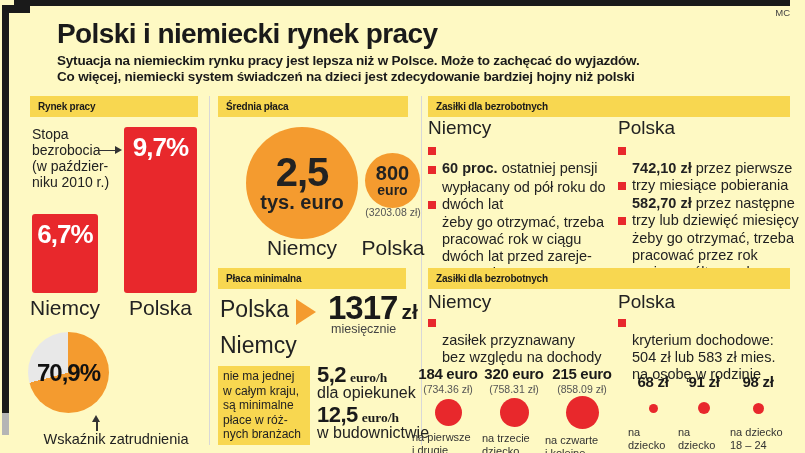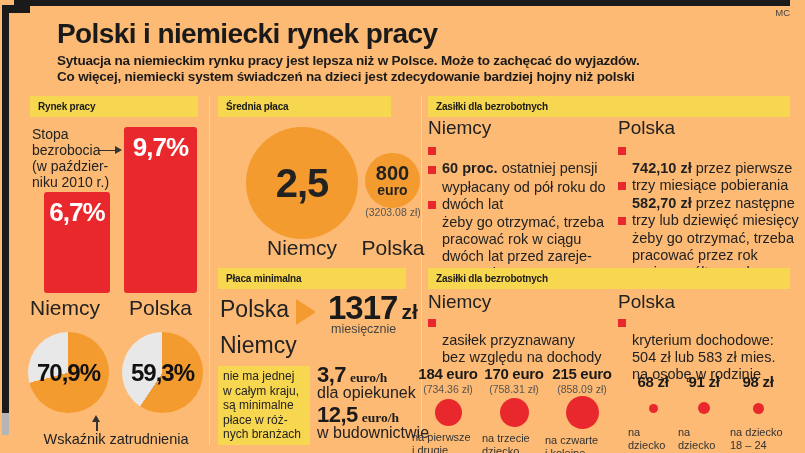--- a/index.html
+++ b/index.html
@@ -1,16 +1,16 @@
 <!DOCTYPE html>
 <html><head>
 <meta charset="utf-8">
 <style>
   html,body{margin:0;padding:0;background:#fff;}
-  #canvas{position:relative;width:805px;height:453px;background:#fdba74;overflow:hidden;
+  #canvas{position:relative;width:805px;height:453px;background:#fef9c3;overflow:hidden;
           font-family:"Liberation Sans","DejaVu Sans",sans-serif;color:#1a1a1a;}
   .abs{position:absolute;}
 
   
   .top-bar{left:14px;top:0;width:776px;height:6px;background:#1a1a1a;}
   .corner{left:2px;top:5px;width:28px;height:8px;background:#1a1a1a;}
   .left-bar{left:2px;top:5px;width:7px;height:408px;background:#1a1a1a;}
   .left-bar-tail{left:2px;top:413px;width:7px;height:22px;background:#b5b5b5;}
   .credit{left:730px;top:7px;width:60px;text-align:right;font-size:9.5px;color:#444;}
 
@@ -24,21 +24,21 @@
   .sec-header{height:21px;background:#f8d750;font-size:10px;font-weight:bold;
               line-height:21px;padding-left:8px;box-sizing:border-box;letter-spacing:-0.2px;}
 
   
   .annotation{left:32px;top:126px;font-size:14px;line-height:16px;color:#222;white-space:pre-line;}
   .ann-line{left:95px;top:150px;width:21px;height:0;border-top:1.5px solid #333;}
   .ann-head{left:115px;top:146px;width:0;height:0;border-left:7px solid #333;
             border-top:4.5px solid transparent;border-bottom:4.5px solid transparent;}
   .bars{left:30px;top:127px;width:170px;height:166px;}
   .bar{position:absolute;bottom:0;background:#e8282c;border-radius:3px;}
-  .bar-de{left:14px;width:66px;height:101px;}
+  .bar-de{left:2px;width:66px;height:79px;}
   .bar-pl{left:94px;width:73px;height:166px;}
   .bar-val{display:block;text-align:center;padding-top:5px;color:#fff;
            font-size:26px;font-weight:bold;letter-spacing:-1px;}
   .bar-lbl{top:296px;text-align:center;font-size:21px;color:#222;}
   .bar-lbl-de{left:30px;width:70px;} .bar-lbl-pl{left:122px;width:77px;}
   .pie{width:81px;height:81px;border-radius:50%;top:332px;text-align:center;
        line-height:81px;font-size:24px;font-weight:bold;letter-spacing:-1px;color:#111;}
   .pie-de{left:28px;} .pie-pl{left:122px;}
   .up-line{left:96px;top:421px;width:1.5px;height:10px;background:#333;}
   .up-head{left:92px;top:415px;width:0;height:0;border-bottom:7px solid #333;
@@ -126,33 +126,31 @@
     <div class="bar bar-pl">
       <span class="bar-val">9,7%</span>
     </div>
   </div>
   <div class="abs bar-lbl bar-lbl-de">Niemcy</div>
   <div class="abs bar-lbl bar-lbl-pl">Polska</div>
 
   <div class="abs pie pie-de" style="background: conic-gradient(rgb(244, 155, 47) 0deg, rgb(244, 155, 47) 255.24deg, rgb(232, 232, 232) 255.24deg, rgb(232, 232, 232) 360deg);">
     <span>70,9%</span>
   </div>
-  <div class="abs pie pie-pl" style="background: conic-gradient(rgb(244, 155, 47) 0deg, rgb(244, 155, 47) 213.48deg, rgb(232, 232, 232) 213.48deg, rgb(232, 232, 232) 360deg);">
-    <span>59,3%</span>
-  </div>
   <div class="abs up-line"></div>
   <div class="abs up-head"></div>
   <div class="abs pie-cap">Wskaźnik zatrudnienia</div>
 
-  <div class="abs sec-header" style="left:218px;top:96px;width:173px;">
+  <div class="abs sec-header" style="left:218px;top:96px;width:190px;">
     <span>Średnia płaca</span>
   </div>
 
   <div class="abs circle circle-big">
     <span class="v">2,5</span>
+    <span class="u">tys. euro</span>
   </div>
   <div class="abs circle circle-small">
     <span class="v">800</span>
     <span class="u">euro</span>
   </div>
   <div class="abs pln-note">(3203.08 zł)</div>
   <div class="abs cl cl-de">Niemcy</div>
   <div class="abs cl cl-pl">Polska</div>
 
   <div class="abs sec-header" style="left:218px;top:268px;width:188px;">
@@ -166,21 +164,21 @@
   </div>
   <div class="abs mw-period">miesięcznie</div>
   <div class="abs mw-country mw-de">Niemcy</div>
   <div class="abs note-box">nie ma jednej
 w całym kraju,
 są minimalne
 płace w róż-
 nych branżach</div>
 
   <div class="abs rate rate1">
-    <span class="rv">3,7</span>
+    <span class="rv">5,2</span>
     <span class="ru">euro/h</span>
   </div>
   <div class="abs rate-desc rdesc1">dla opiekunek</div>
   <div class="abs rate rate2">
     <span class="rv">12,5</span>
     <span class="ru">euro/h</span>
   </div>
   <div class="abs rate-desc rdesc2">w budownictwie</div>
 
   <div class="abs sec-header" style="left:428px;top:96px;width:362px;">
@@ -233,21 +231,21 @@
   </div>
 
   <div class="abs bgroup" style="left:412px;width:72px;">
     <div class="amt">184 euro</div>
     <div class="pln">(734.36 zł)</div>
     <div class="ball" style="width:27px;height:27px;margin-top:4px;"></div>
     <div class="cap">na pierwsze
 i drugie dziecko</div>
   </div>
   <div class="abs bgroup" style="left:482px;width:64px;">
-    <div class="amt">170 euro</div>
+    <div class="amt">320 euro</div>
     <div class="pln">(758.31 zł)</div>
     <div class="ball" style="width:29px;height:29px;margin-top:3px;"></div>
     <div class="cap">na trzecie
 dziecko</div>
   </div>
   <div class="abs bgroup" style="left:545px;width:74px;">
     <div class="amt">215 euro</div>
     <div class="pln">(858.09 zł)</div>
     <div class="ball" style="width:33px;height:33px;margin-top:1px;"></div>
     <div class="cap">na czwarte

